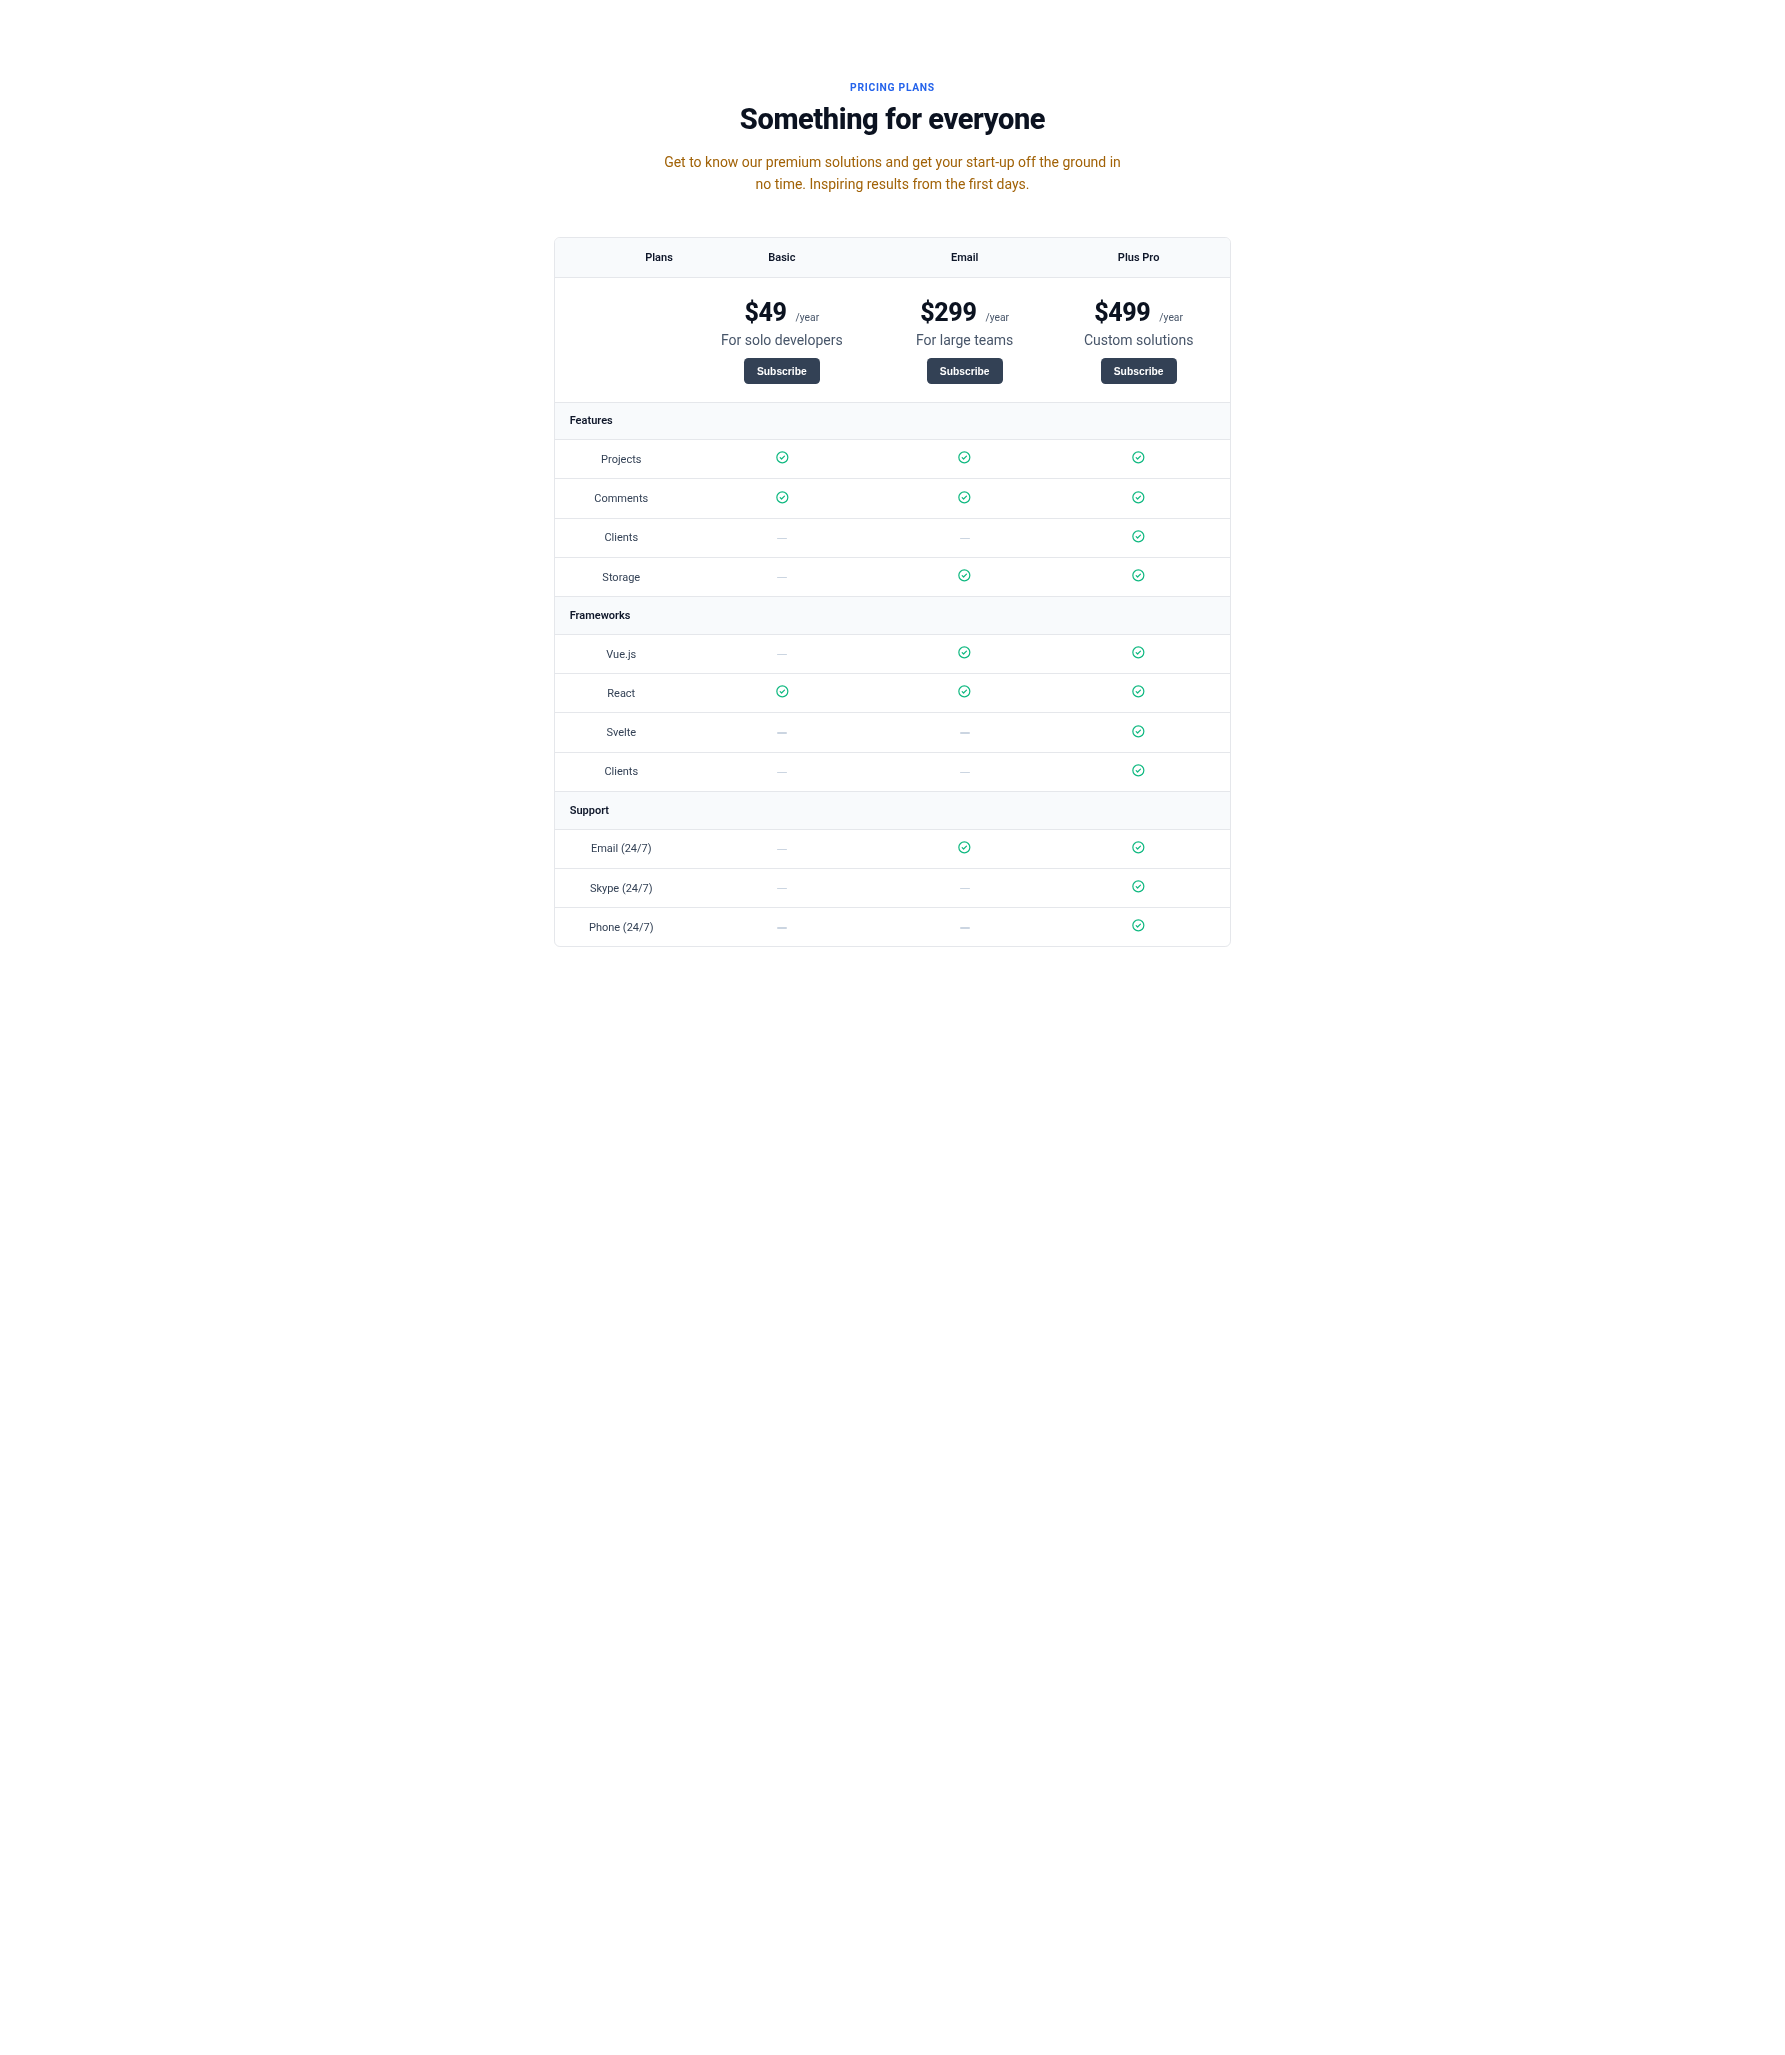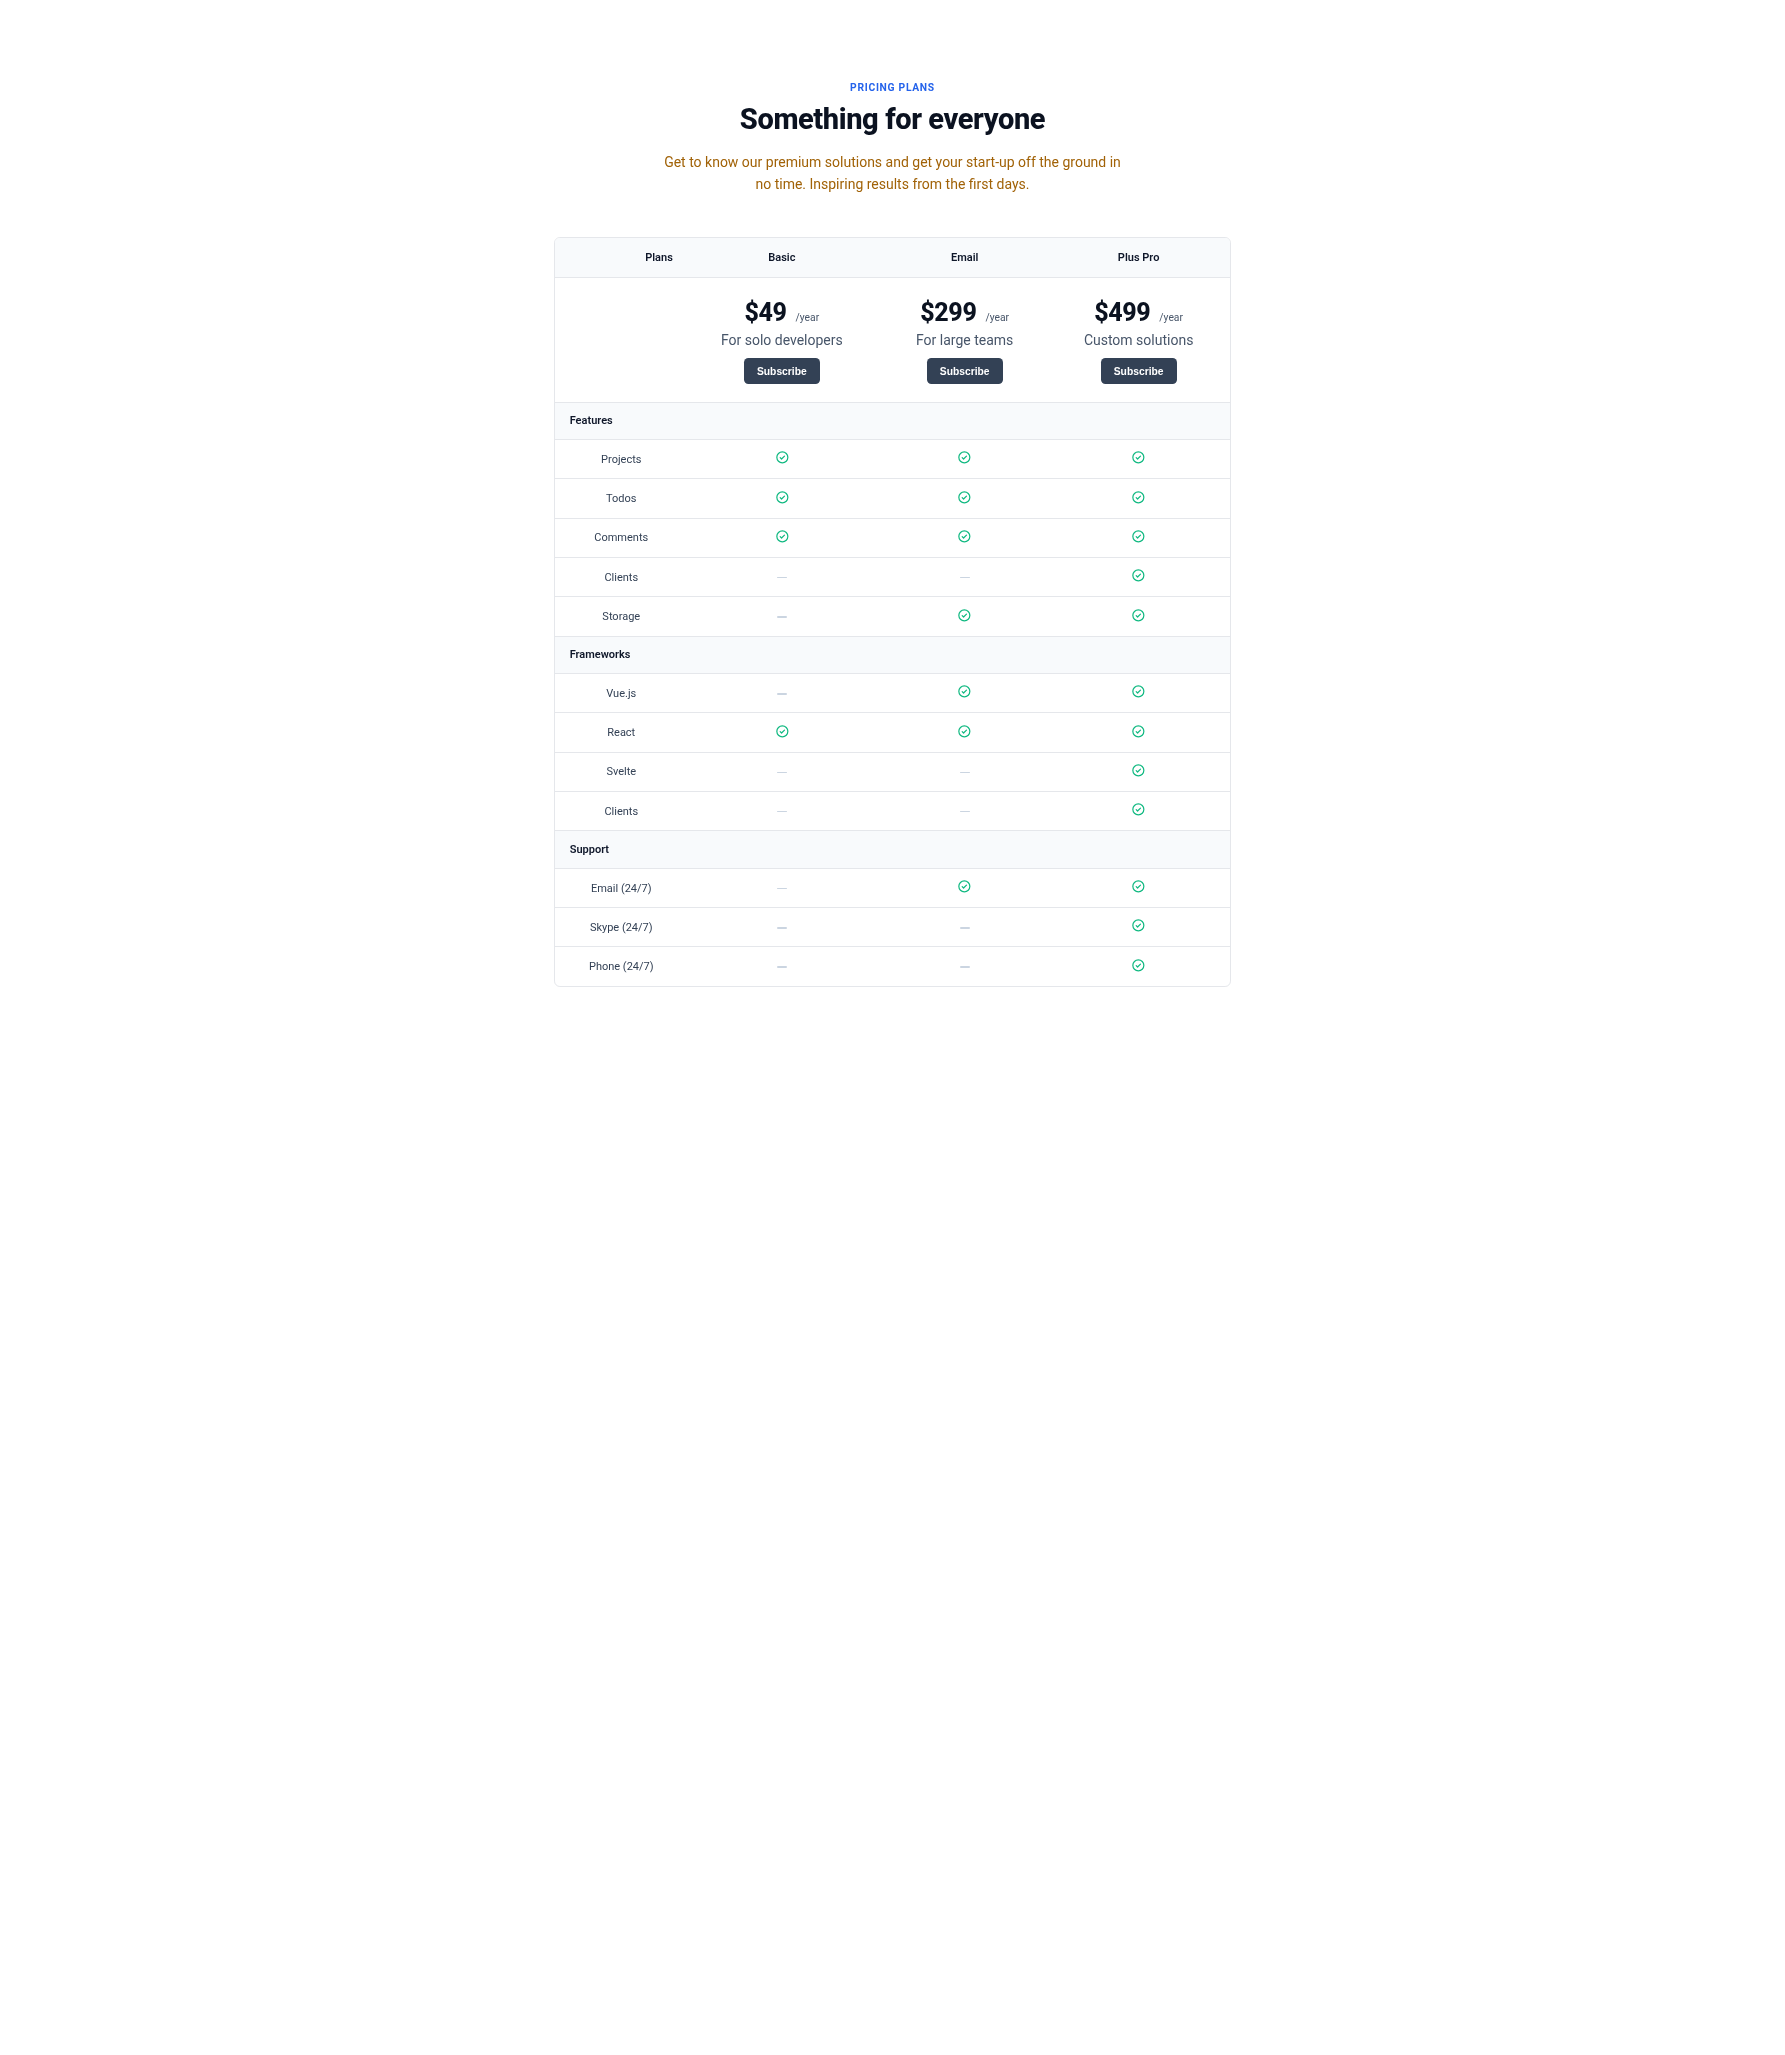--- a/index.html
+++ b/index.html
@@ -188,41 +188,20 @@
                 </svg>
               </span></td>
             <td><span class="check">
                 <svg class="check-icon" viewBox="0 0 24 24" fill="none" stroke="currentColor" stroke-width="2" stroke-linecap="round" stroke-linejoin="round">
                   <circle cx="12" cy="12" r="9"></circle>
                   <path d="M8.5 12.5l2.2 2.2 4.8-4.8"></path>
                 </svg>
               </span></td>
           </tr>
           <tr class="feature-row">
-            <td>Todos</td>
-            <td><span class="check">
-                <svg class="check-icon" viewBox="0 0 24 24" fill="none" stroke="currentColor" stroke-width="2" stroke-linecap="round" stroke-linejoin="round">
-                  <circle cx="12" cy="12" r="9"></circle>
-                  <path d="M8.5 12.5l2.2 2.2 4.8-4.8"></path>
-                </svg>
-              </span></td>
-            <td><span class="check">
-                <svg class="check-icon" viewBox="0 0 24 24" fill="none" stroke="currentColor" stroke-width="2" stroke-linecap="round" stroke-linejoin="round">
-                  <circle cx="12" cy="12" r="9"></circle>
-                  <path d="M8.5 12.5l2.2 2.2 4.8-4.8"></path>
-                </svg>
-              </span></td>
-            <td><span class="check">
-                <svg class="check-icon" viewBox="0 0 24 24" fill="none" stroke="currentColor" stroke-width="2" stroke-linecap="round" stroke-linejoin="round">
-                  <circle cx="12" cy="12" r="9"></circle>
-                  <path d="M8.5 12.5l2.2 2.2 4.8-4.8"></path>
-                </svg>
-              </span></td>
-          </tr>
-          <tr class="feature-row">
             <td>Comments</td>
             <td><span class="check">
                 <svg class="check-icon" viewBox="0 0 24 24" fill="none" stroke="currentColor" stroke-width="2" stroke-linecap="round" stroke-linejoin="round">
                   <circle cx="12" cy="12" r="9"></circle>
                   <path d="M8.5 12.5l2.2 2.2 4.8-4.8"></path>
                 </svg>
               </span></td>
             <td><span class="check">
                 <svg class="check-icon" viewBox="0 0 24 24" fill="none" stroke="currentColor" stroke-width="2" stroke-linecap="round" stroke-linejoin="round">
                   <circle cx="12" cy="12" r="9"></circle>

